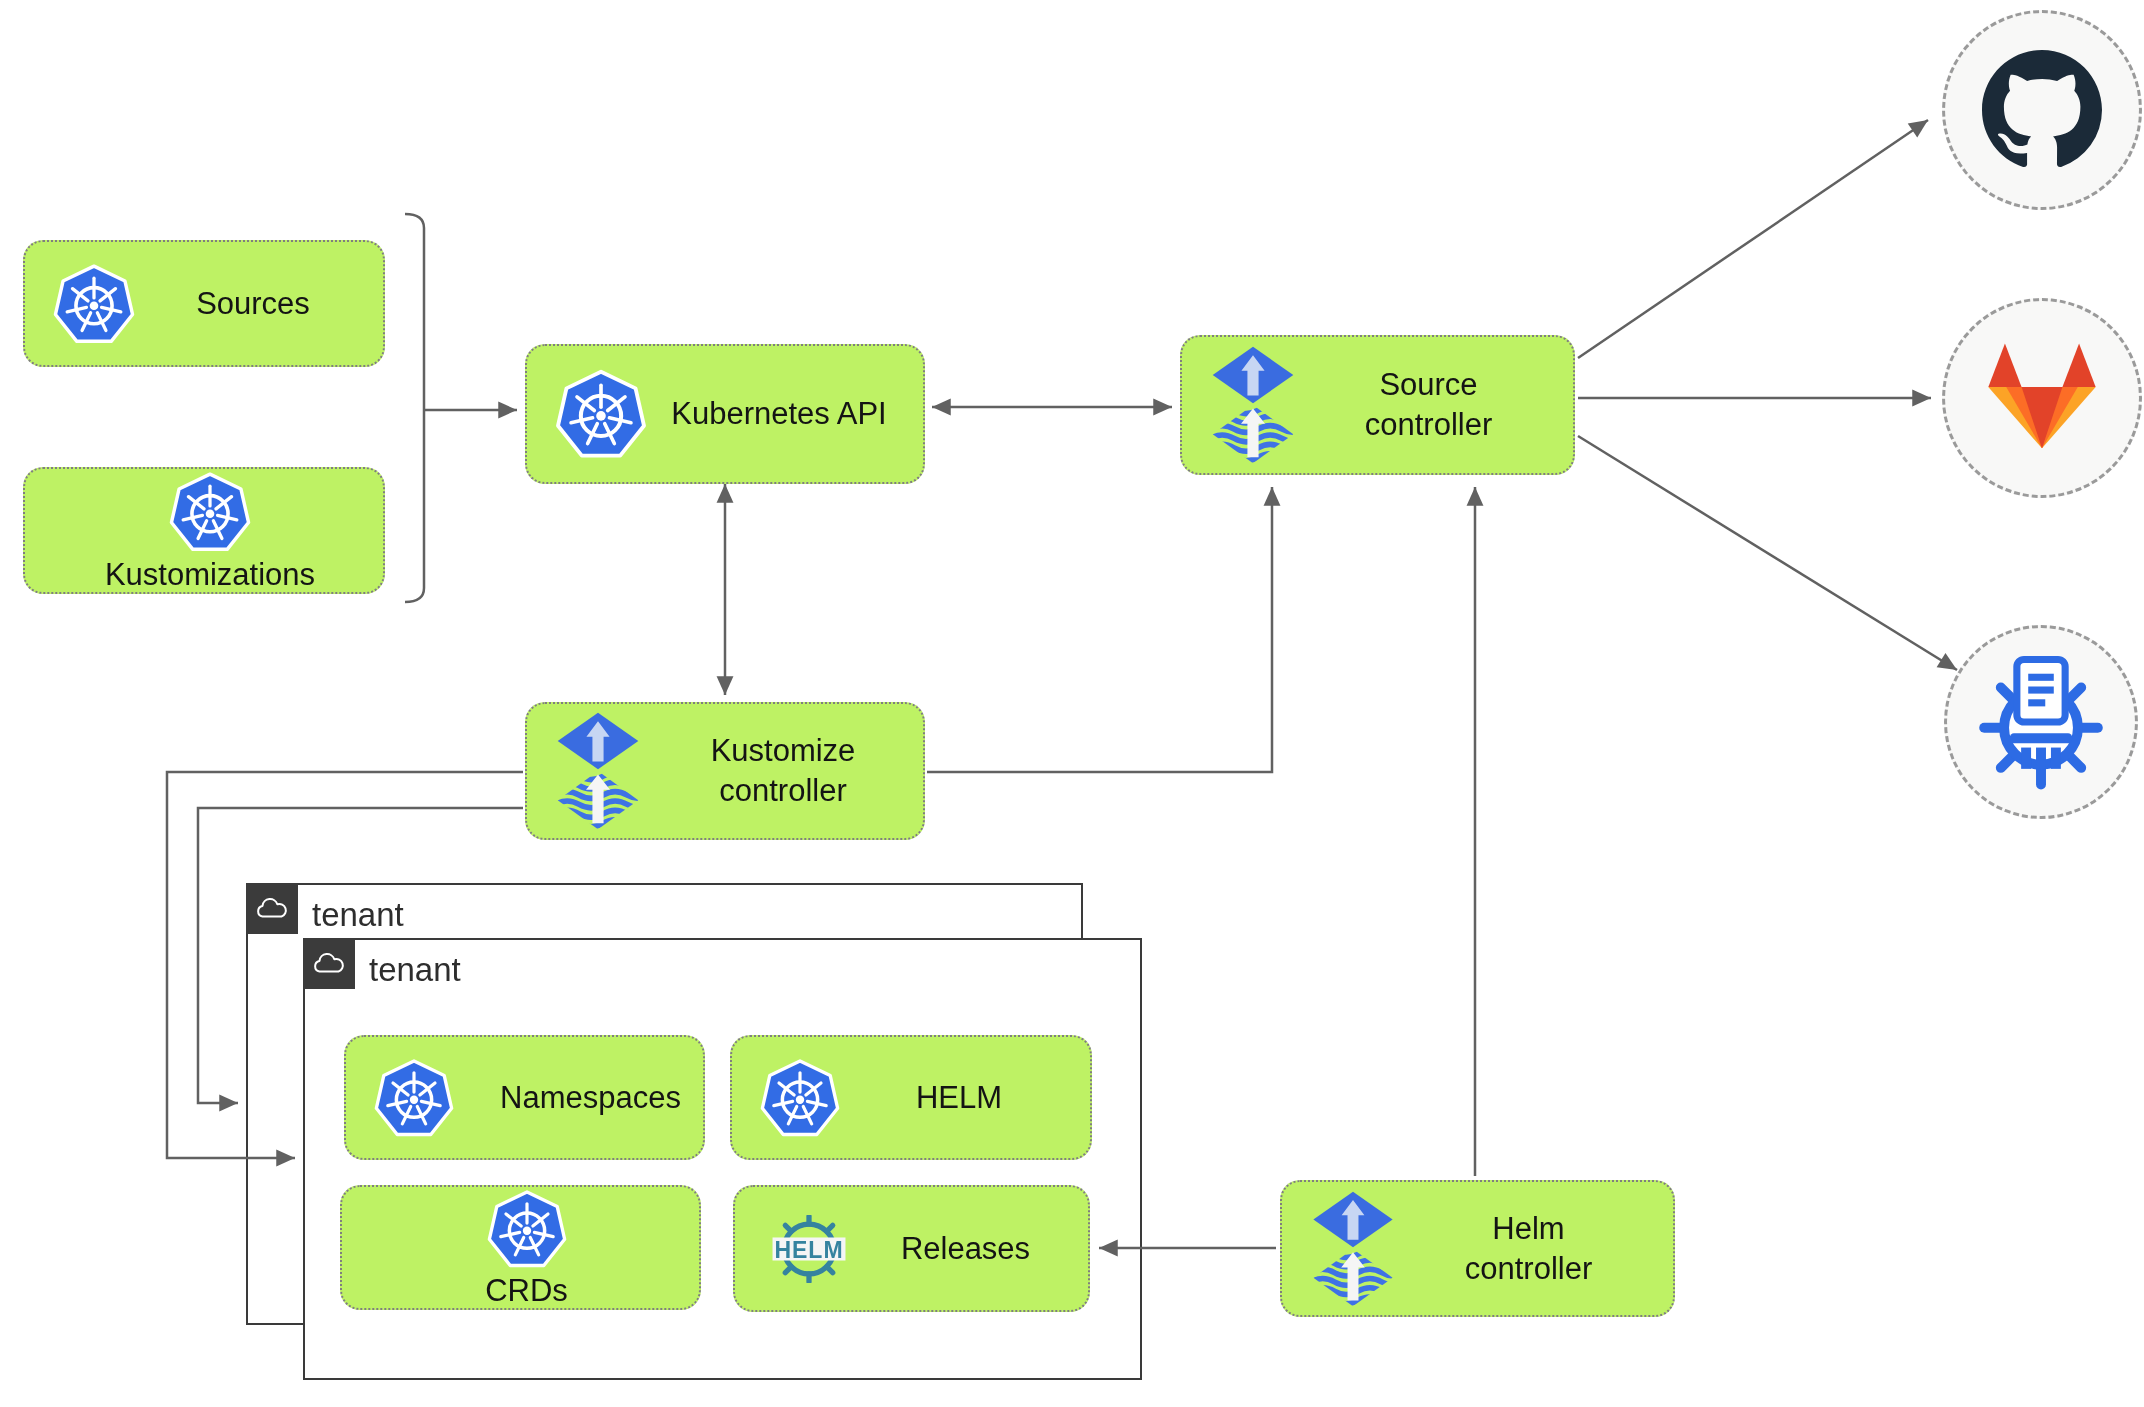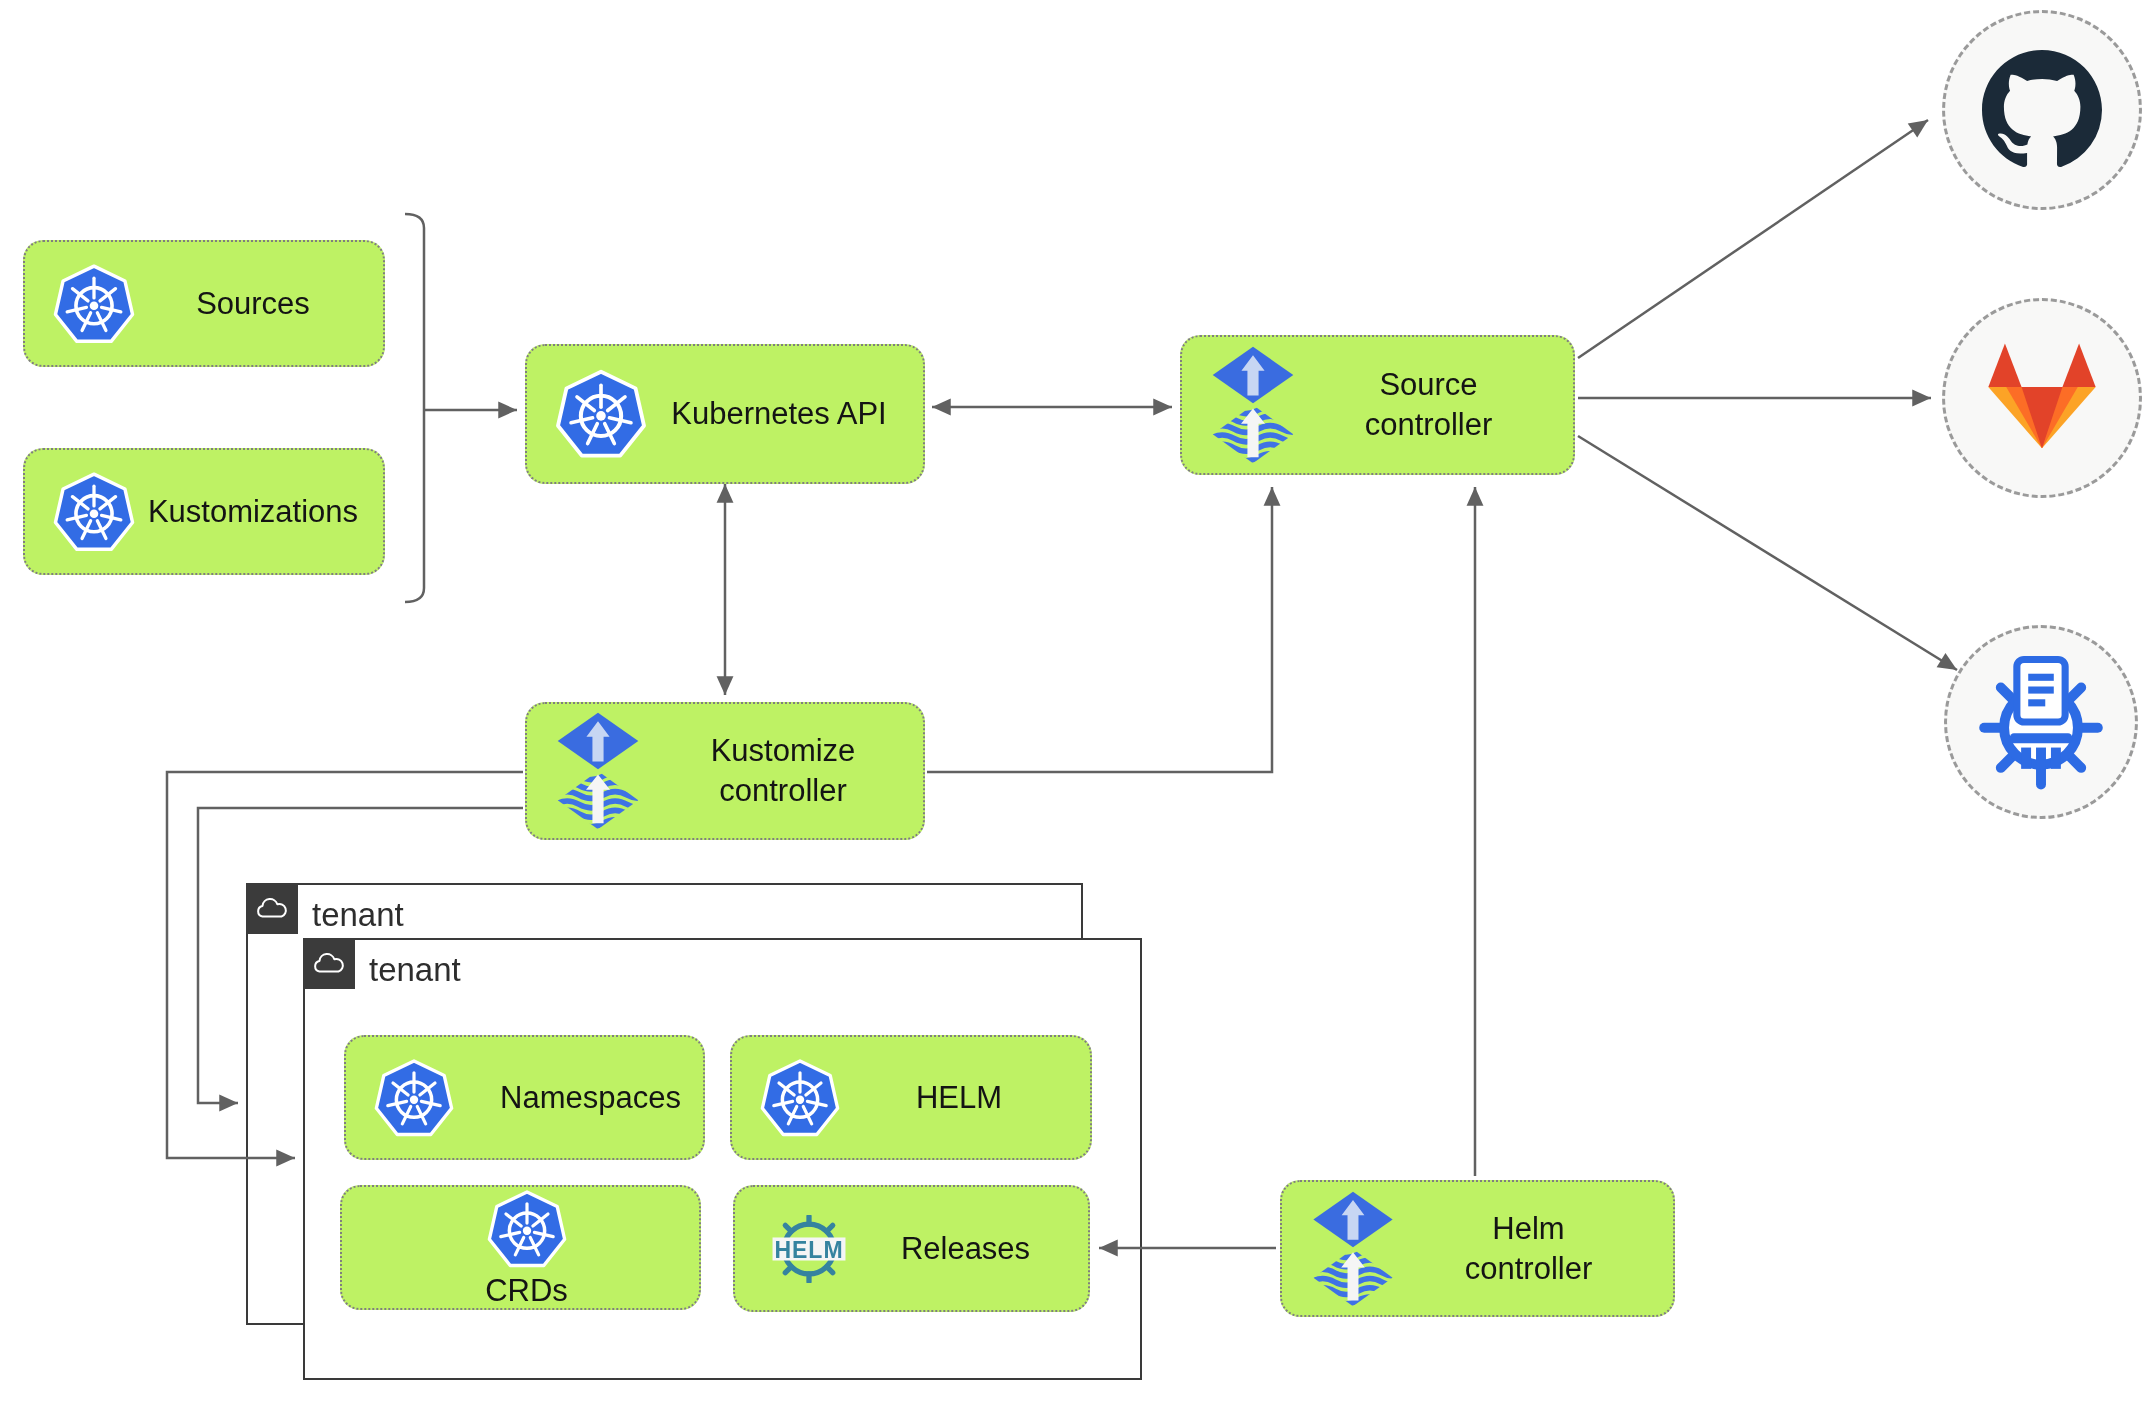--- a/index.html
+++ b/index.html
@@ -138,21 +138,21 @@
     <span class="tenant-lbl">tenant</span>
   </div>
 
   <div class="dbox" style="left:23px;top:240px;width:362px;height:127px;">
     <svg class="icon" width="86" height="86">
         <use href="#sym-k8s"></use>
       </svg>
     <div class="lbl">Sources</div>
   </div>
 
-  <div class="dbox" style="left:23px;top:448px;width:362px;height:127px;">
+  <div class="dbox" style="left:23px;top:467px;width:362px;height:127px;flex-direction:column;">
     <svg class="icon" width="86" height="86">
         <use href="#sym-k8s"></use>
       </svg>
     <div class="lbl">Kustomizations</div>
   </div>
 
   <div class="dbox" style="left:525px;top:344px;width:400px;height:140px;">
     <svg class="icon" width="96" height="96">
         <use href="#sym-k8s"></use>
       </svg>

